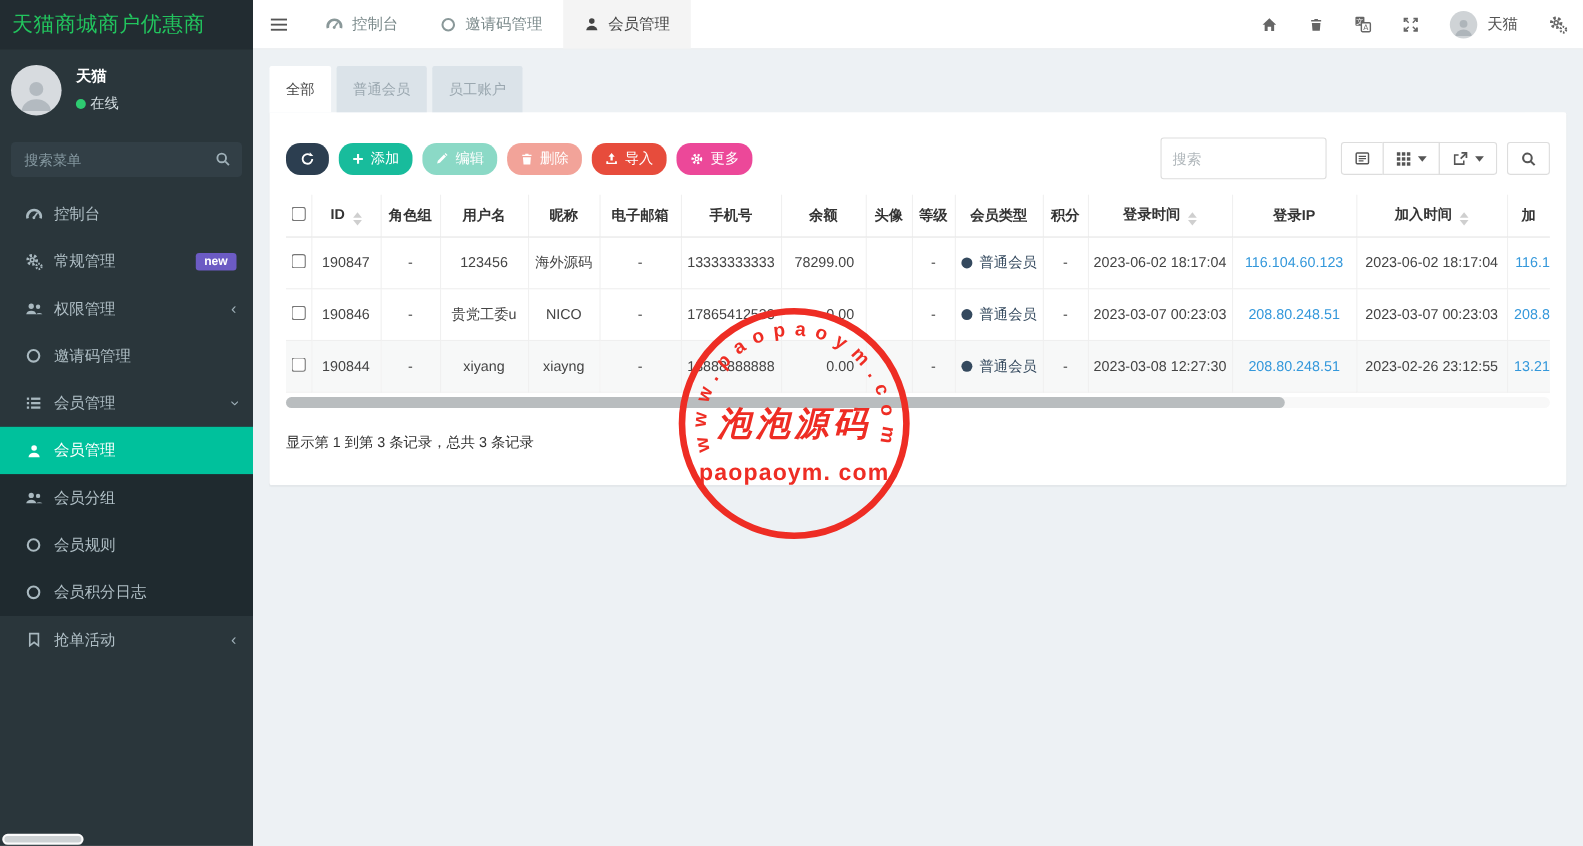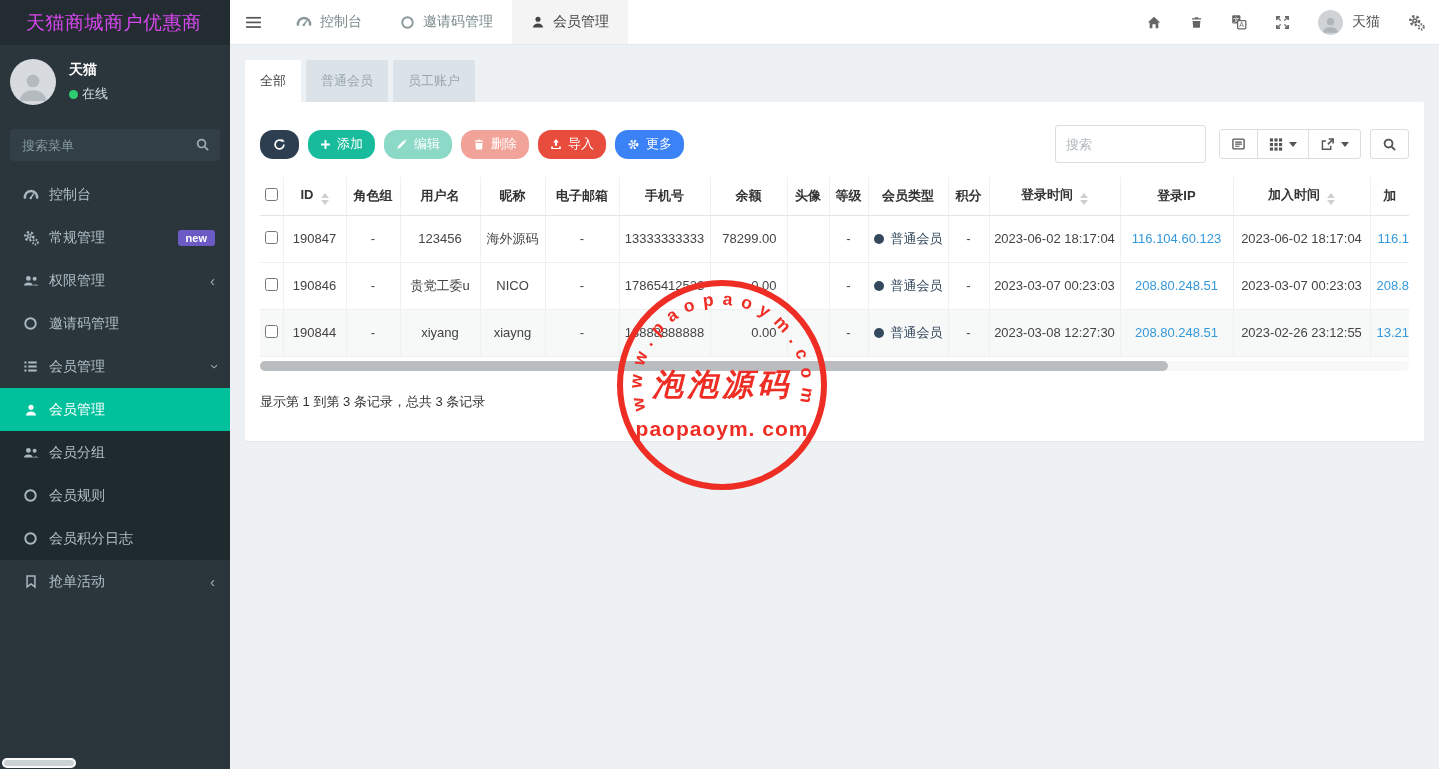--- a/index.html
+++ b/index.html
@@ -3,21 +3,21 @@
 <meta charset="utf-8">
 <style>
   * { margin:0; padding:0; box-sizing:border-box; }
   html,body { width:1439px; height:769px; overflow:hidden;
     font-family:"Liberation Sans","DejaVu Sans",sans-serif; background:#edf1f4; }
   .ic { display:inline-flex; vertical-align:middle; flex:none; }
   .ic svg { display:block; }
 
   
   .sidebar { position:absolute; left:0; top:0; width:230px; height:769px; background:#2a363b; z-index:20; }
-  .brand { height:45px; line-height:45px; background:#222c31; color:#d946ef; font-size:19px; padding-left:26px; letter-spacing:.5px; white-space:nowrap; }
+  .brand { height:45px; line-height:45px; background:#222c31; color:#22c55e; font-size:19px; padding-left:11px; letter-spacing:.5px; white-space:nowrap; }
   .user-panel { display:flex; align-items:center; gap:13px; padding:14px 10px 10px 10px; }
   .avatar-lg { width:46px; height:46px; border-radius:50%; background:#d7dbdf; overflow:hidden; display:flex; align-items:flex-end; justify-content:center; }
   .uname { color:#fff; font-size:14px; font-weight:bold; margin-bottom:6px; }
   .ustatus { color:#d3dde1; font-size:13px; display:flex; align-items:center; gap:4px; }
   .dot-online { width:9px; height:9px; border-radius:50%; background:#2ecc71; display:inline-block; }
   .sb-search { margin:14px 10px 12px 10px; position:relative; }
   .sb-search input { width:100%; height:32px; background:#323f46; border:none; border-radius:4px; color:#cfd8dc; font-size:13px; padding:0 32px 0 12px; outline:none; }
   .sb-search input::placeholder { color:#8598a0; }
   .sb-search .ic { position:absolute; right:10px; top:8px; color:#9fb0b8; }
   .menu { list-style:none; }
@@ -55,21 +55,21 @@
 
   
   .toolbar { display:flex; align-items:center; margin:8px 0 14px 0; }
   .btn { height:29px; border:none; border-radius:13px; color:#fff; font-size:13px; display:inline-flex; align-items:center; gap:6px; padding:0 12px; margin-right:9px; cursor:pointer; font-family:inherit; }
   .btn .ic { color:#fff; }
   .btn-refresh { background:#2c3e50; padding:0 13px; }
   .btn-add { background:#18bc9c; }
   .btn-edit { background:#8bd9c6; cursor:default; }
   .btn-del { background:#f2a399; cursor:default; }
   .btn-import { background:#e74c3c; }
-  .btn-more { background:#3b82f6; }
+  .btn-more { background:#ec4899; }
   .tb-right { margin-left:auto; display:flex; align-items:center; }
   .search-input { width:151px; height:38px; border:1px solid #ddd; border-radius:3px; font-size:13px; padding:0 10px; color:#444; outline:none; font-family:inherit; }
   .search-input::placeholder { color:#b0b7bb; }
   .vgroup { display:flex; margin-left:13px; }
   .vbtn { height:30px; background:#fff; border:1px solid #ddd; color:#555; display:inline-flex; align-items:center; gap:6px; padding:0 11px; cursor:pointer; margin-left:-1px; }
   .vbtn:first-child { border-radius:3px 0 0 3px; margin-left:0; }
   .vbtn:last-child { border-radius:0 3px 3px 0; }
   .caret { width:0; height:0; border-left:4px solid transparent; border-right:4px solid transparent; border-top:5px solid #555; }
   .btn-search { height:30px; background:#fff; border:1px solid #ddd; border-radius:3px; color:#555; display:inline-flex; align-items:center; padding:0 11px; margin-left:9px; cursor:pointer; }
 

